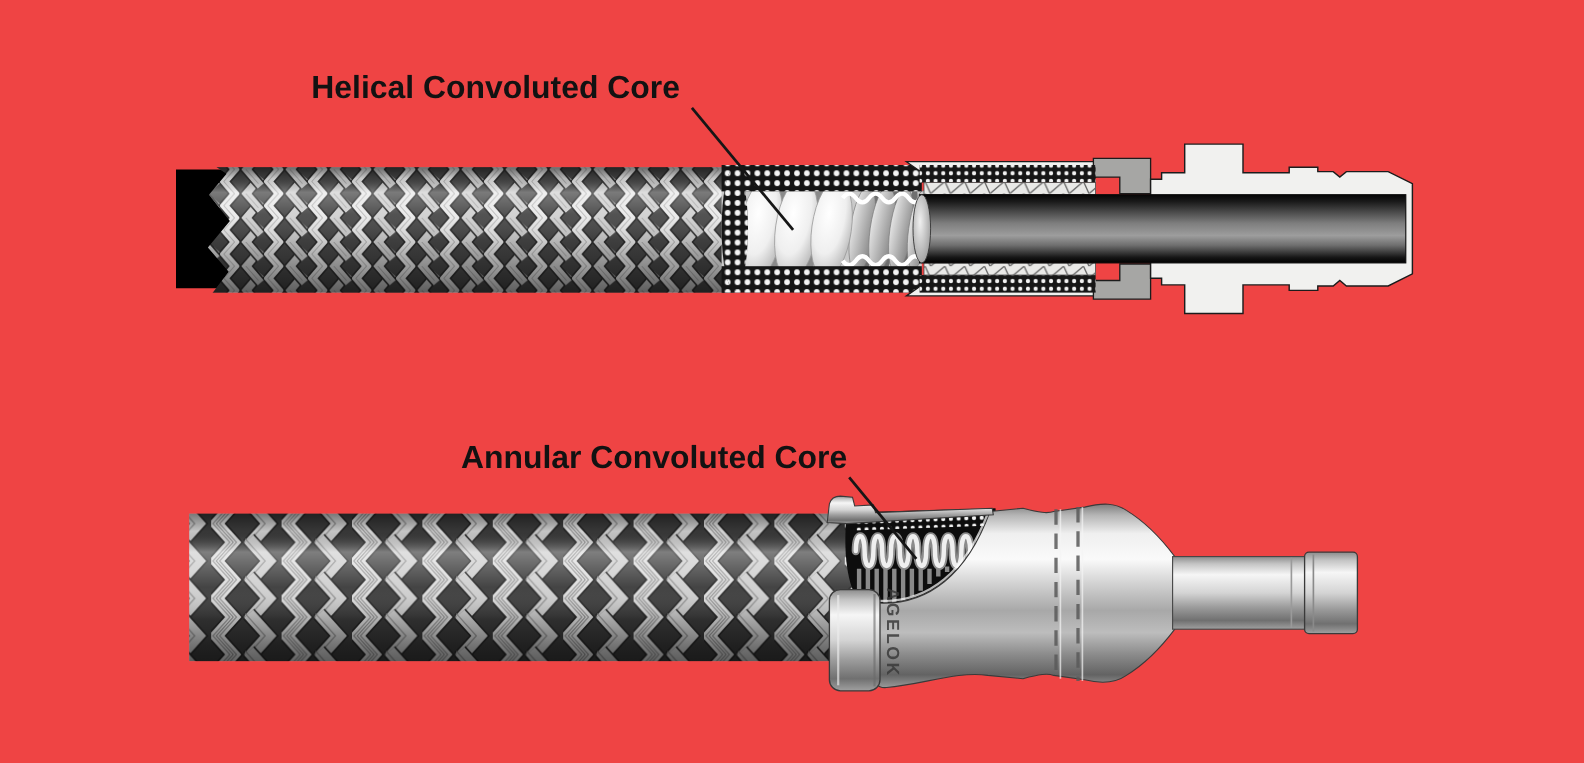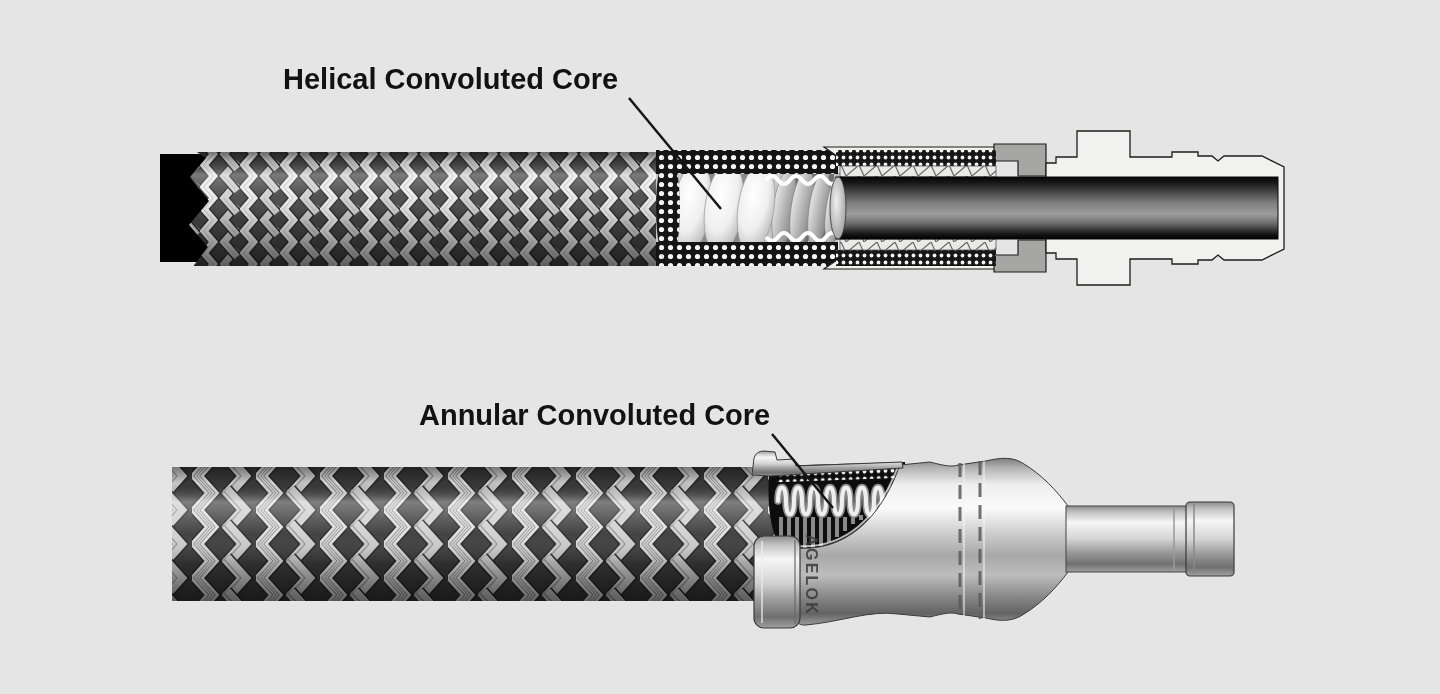--- a/index.html
+++ b/index.html
@@ -1,16 +1,16 @@
 <!DOCTYPE html>
 <html><head>
 <meta charset="utf-8">
 <style>
   html,body{margin:0;padding:0;background:#ffffff;}
-  .stage{position:relative;width:1440px;height:694px;background:#e5e5e5;overflow:hidden;
+  .stage{position:relative;width:1440px;height:694px;background:#ef4444;overflow:hidden;
          font-family:"Liberation Sans",sans-serif;}
   .stage svg{position:absolute;left:0;top:0;}
   text.fig-label{font-family:"Liberation Sans",sans-serif;font-weight:bold;font-size:29px;fill:#121212;}
   text.engrave{font-family:"Liberation Sans",sans-serif;font-weight:bold;font-size:16px;
                letter-spacing:2.2px;fill:#3a3a3a;opacity:.85;}
 </style>
 </head>
 <body>
 
 <div class="stage">

